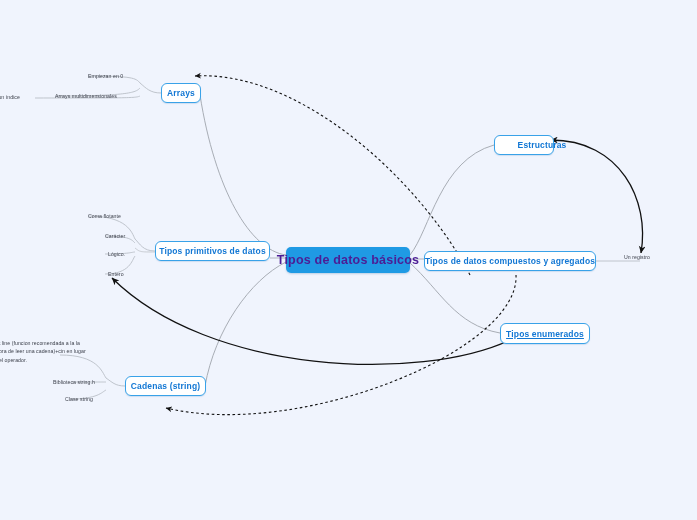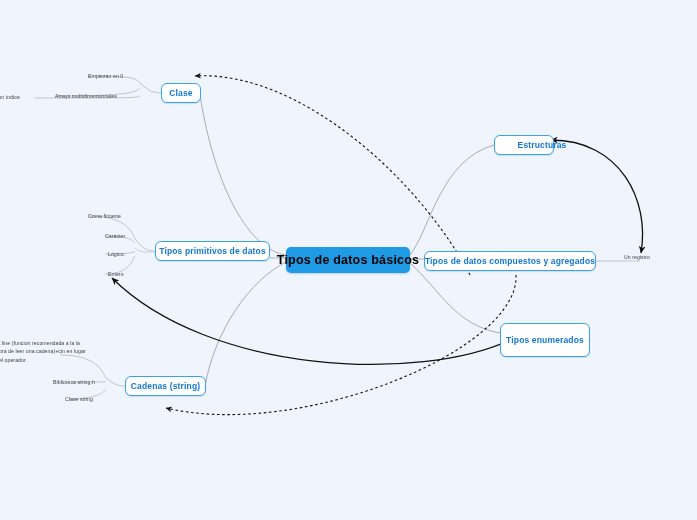--- a/index.html
+++ b/index.html
@@ -32,21 +32,21 @@
     position: absolute;
     box-sizing: border-box;
     white-space: nowrap;
     border-radius: 5px;
     display: flex;
     align-items: center;
     justify-content: center;
   }
   .node-root {
     background: #1f9ae4;
-    color: #000000;
+    color: #4c1d95;
     font-weight: bold;
     font-size: 12.5px;
     padding: 9px 21px;
     border-radius: 5px;
     letter-spacing: 0.2px;
     box-shadow: 0 1px 2px rgba(30,100,160,0.25);
   }
   .node-main {
     background: #ffffff;
     color: #1277d4;
@@ -127,40 +127,40 @@
       <path d="M551,140 C620,140 650,200 641,253" marker-start="url(#arrowStart)" marker-end="url(#arrowEnd)"></path>
       <path d="M510,340 C420,382 210,375 112,278" marker-end="url(#arrowEnd)"></path>
     </g>
   </svg>
 
   <div class="node node-root" style="left:286px; top:247px; width:124px; height:26px;">
     <span>Tipos de datos básicos</span>
   </div>
 
   <div class="node node-main" style="left:161px; top:83px; width:40px; height:20px;">
-    <span>Clase</span>
+    <span>Arrays</span>
   </div>
 
   <div class="node node-main" style="left:155px; top:241px; width:115px; height:20px;">
     <span>Tipos primitivos de datos</span>
   </div>
 
   <div class="node node-main" style="left:424px; top:251px; width:172px; height:20px;">
     <span>Tipos de datos compuestos y agregados</span>
   </div>
 
   <div class="node node-main" style="left:125px; top:376px; width:81px; height:20px;">
     <span>Cadenas (string)</span>
   </div>
 
   <div class="node node-main" style="left:494px; top:135px; width:57px; height:20px;padding-left:47px;">
     <span>Estructuras</span>
   </div>
 
-  <div class="node node-main" style="left:500px; top:323px; width:90px; height:34px;">
+  <div class="node node-main" style="left:500px; top:323px; width:90px; height:21px;text-decoration:underline;">
     <span>Tipos enumerados</span>
   </div>
 
   <div class="leaf" style="left:88px; top:72px;">
     <span>Empiezan en 0</span>
   </div>
 
   <div class="leaf" style="left:55px; top:92px;">
     <span>Arrays multidimensionales</span>
   </div>

